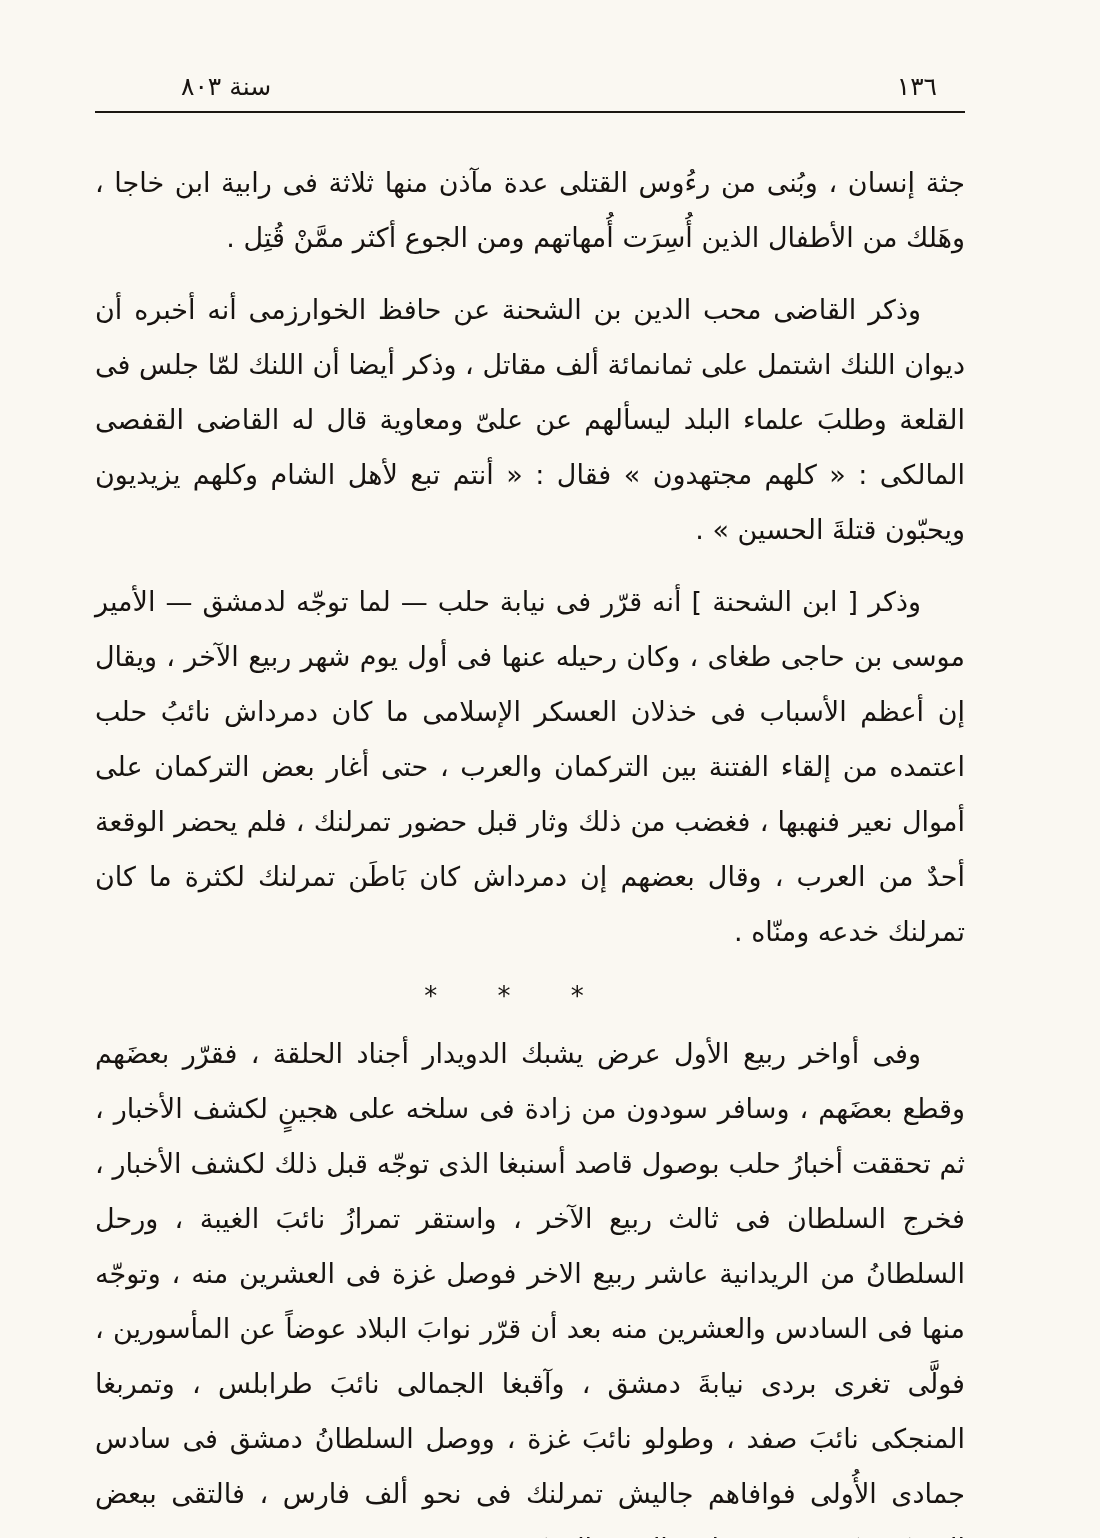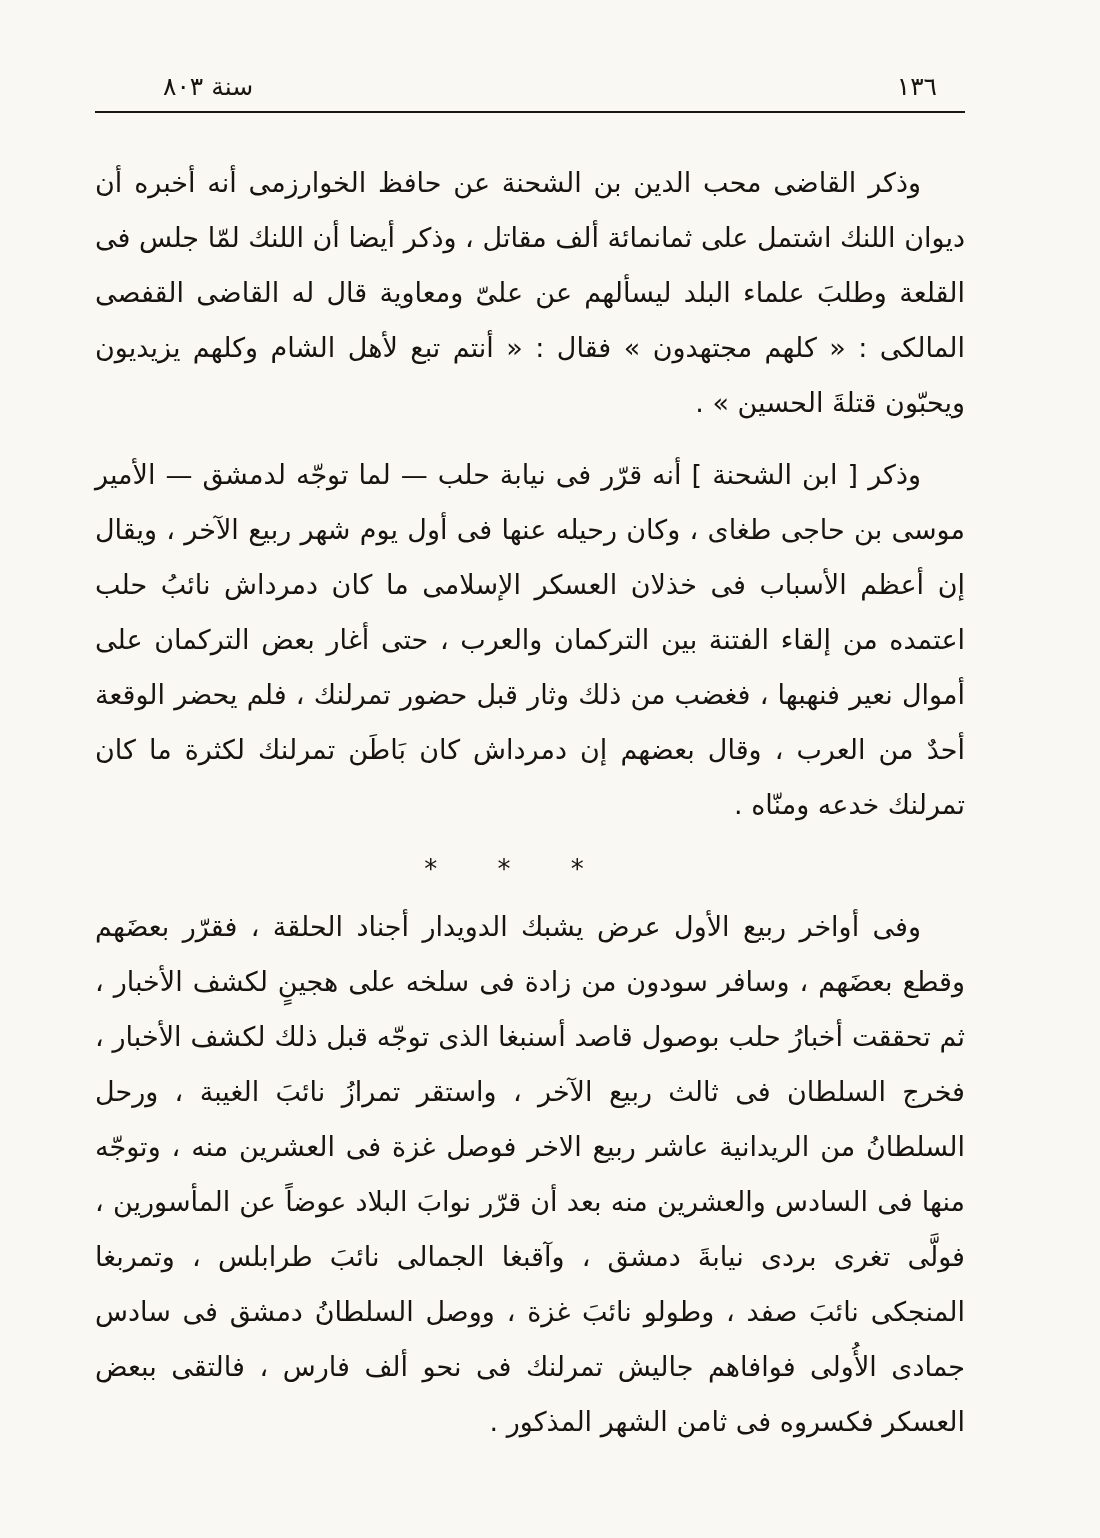--- a/index.html
+++ b/index.html
@@ -27,21 +27,21 @@
     padding-top: 72px;
     font-size: 25px;
     font-weight: 400;
   }
   .page-number {
     margin-right: 28px;
     letter-spacing: 2px;
     margin-left: 17px;
   }
   .year-label {
-    margin-left: 68px;
+    margin-left: 86px;
     letter-spacing: 1px;
   }
   .header-rule {
     margin: 10px 135px 0 95px;
     border: 0;
     border-top: 2.5px solid #1b1712;
     height: 0;
   }
   .page-body {
     margin: 42px 135px 0 95px;
@@ -71,20 +71,21 @@
 <div class="scan-page">
 
   <header class="page-header">
     <span class="page-number">١٣٦</span>
     <span class="year-label">سنة ٨٠٣</span>
   </header>
 
   <div class="header-rule"></div>
 
   <article class="page-body">
+    <p class="para">جثة إنسان ، وبُنى من رءُوس القتلى عدة مآذن منها ثلاثة فى رابية ابن خاجا ، وهَلك من الأطفال الذين أُسِرَت أُمهاتهم ومن الجوع أكثر ممَّنْ قُتِل .</p>
 
     <p class="para indent">وذكر القاضى محب الدين بن الشحنة عن حافظ الخوارزمى أنه أخبره أن ديوان اللنك اشتمل على ثمانمائة ألف مقاتل ، وذكر أيضا أن اللنك لمّا جلس فى القلعة وطلبَ علماء البلد ليسألهم عن علىّ ومعاوية قال له القاضى القفصى المالكى : « كلهم مجتهدون » فقال : « أنتم تبع لأهل الشام وكلهم يزيديون ويحبّون قتلةَ الحسين » .</p>
 
     <p class="para indent">وذكر [ ابن الشحنة ] أنه قرّر فى نيابة حلب — لما توجّه لدمشق — الأمير موسى بن حاجى طغاى ، وكان رحيله عنها فى أول يوم شهر ربيع الآخر ، ويقال إن أعظم الأسباب فى خذلان العسكر الإسلامى ما كان دمرداش نائبُ حلب اعتمده من إلقاء الفتنة بين التركمان والعرب ، حتى أغار بعض التركمان على أموال نعير فنهبها ، فغضب من ذلك وثار قبل حضور تمرلنك ، فلم يحضر الوقعة أحدٌ من العرب ، وقال بعضهم إن دمرداش كان بَاطَن تمرلنك لكثرة ما كان تمرلنك خدعه ومنّاه .</p>
 
     <div class="section-separator">* * *</div>
 
     <p class="para indent">وفى أواخر ربيع الأول عرض يشبك الدويدار أجناد الحلقة ، فقرّر بعضَهم وقطع بعضَهم ، وسافر سودون من زادة فى سلخه على هجينٍ لكشف الأخبار ، ثم تحققت أخبارُ حلب بوصول قاصد أسنبغا الذى توجّه قبل ذلك لكشف الأخبار ، فخرج السلطان فى ثالث ربيع الآخر ، واستقر تمرازُ نائبَ الغيبة ، ورحل السلطانُ من الريدانية عاشر ربيع الاخر فوصل غزة فى العشرين منه ، وتوجّه منها فى السادس والعشرين منه بعد أن قرّر نوابَ البلاد عوضاً عن المأسورين ، فولَّى تغرى بردى نيابةَ دمشق ، وآقبغا الجمالى نائبَ طرابلس ، وتمربغا المنجكى نائبَ صفد ، وطولو نائبَ غزة ، ووصل السلطانُ دمشق فى سادس جمادى الأُولى فوافاهم جاليش تمرلنك فى نحو ألف فارس ، فالتقى ببعض العسكر فكسروه فى ثامن الشهر المذكور .</p>
   </article>
 

